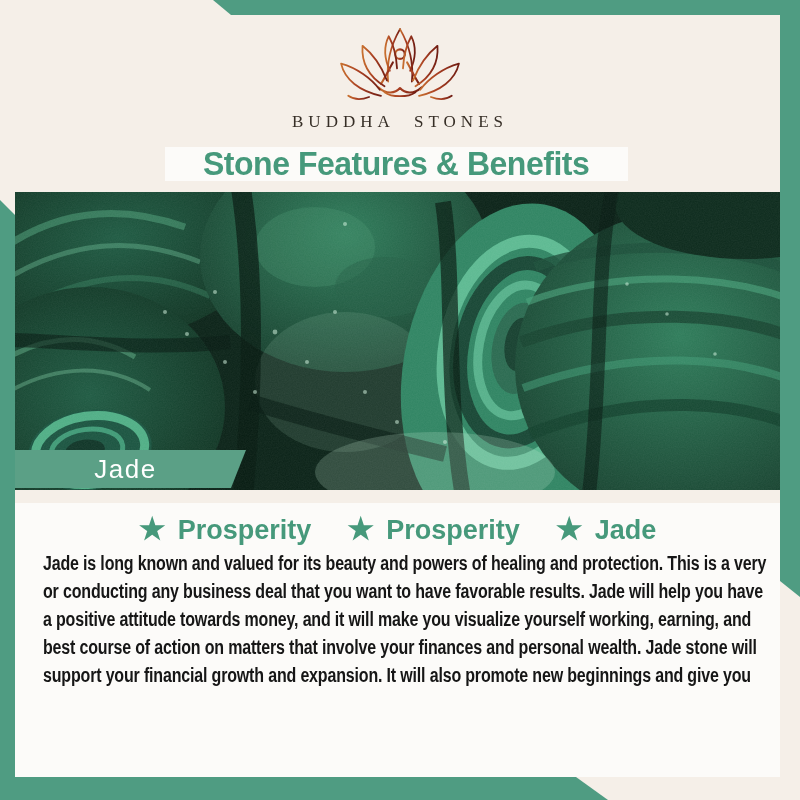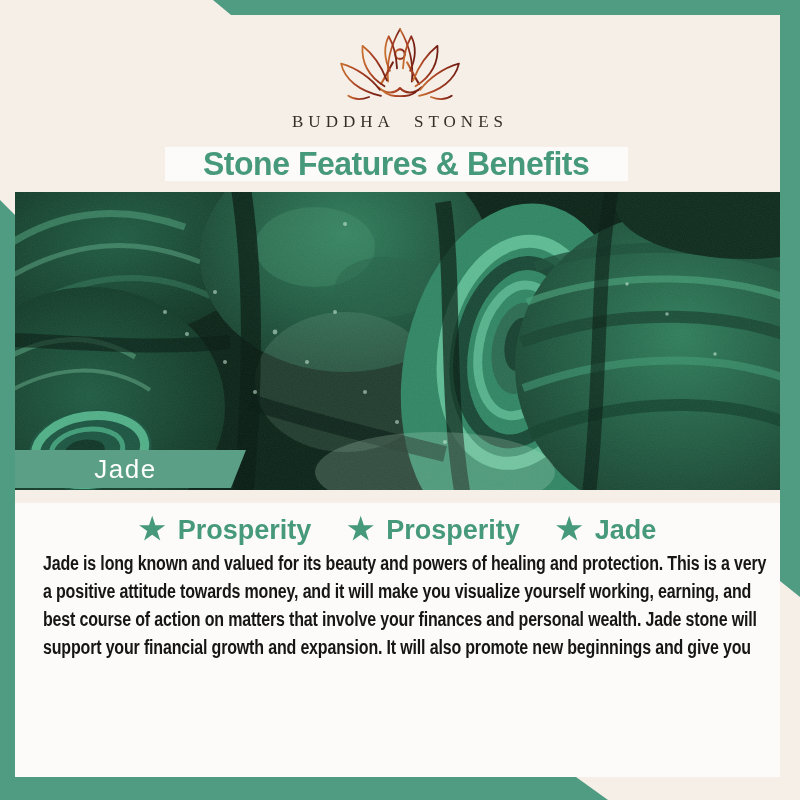--- a/index.html
+++ b/index.html
@@ -208,19 +208,20 @@
         <span class="star">★</span>
         <span>Prosperity</span>
       </div>
       <div class="benefit-item">
         <span class="star">★</span>
         <span>Jade</span>
       </div>
     </div>
     <div class="desc">
       <div class="desc-line"><span>Jade is long known and valued for its beauty and powers of healing and protection. This is a very</span></div>
+      <div class="desc-line"><span>or conducting any business deal that you want to have favorable results. Jade will help you have</span></div>
       <div class="desc-line"><span>a positive attitude towards money, and it will make you visualize yourself working, earning, and</span></div>
       <div class="desc-line"><span>best course of action on matters that involve your finances and personal wealth. Jade stone will</span></div>
       <div class="desc-line"><span>support your financial growth and expansion. It will also promote new beginnings and give you</span></div>
     </div>
   </div>
 
 </div>
 
 </body></html>

